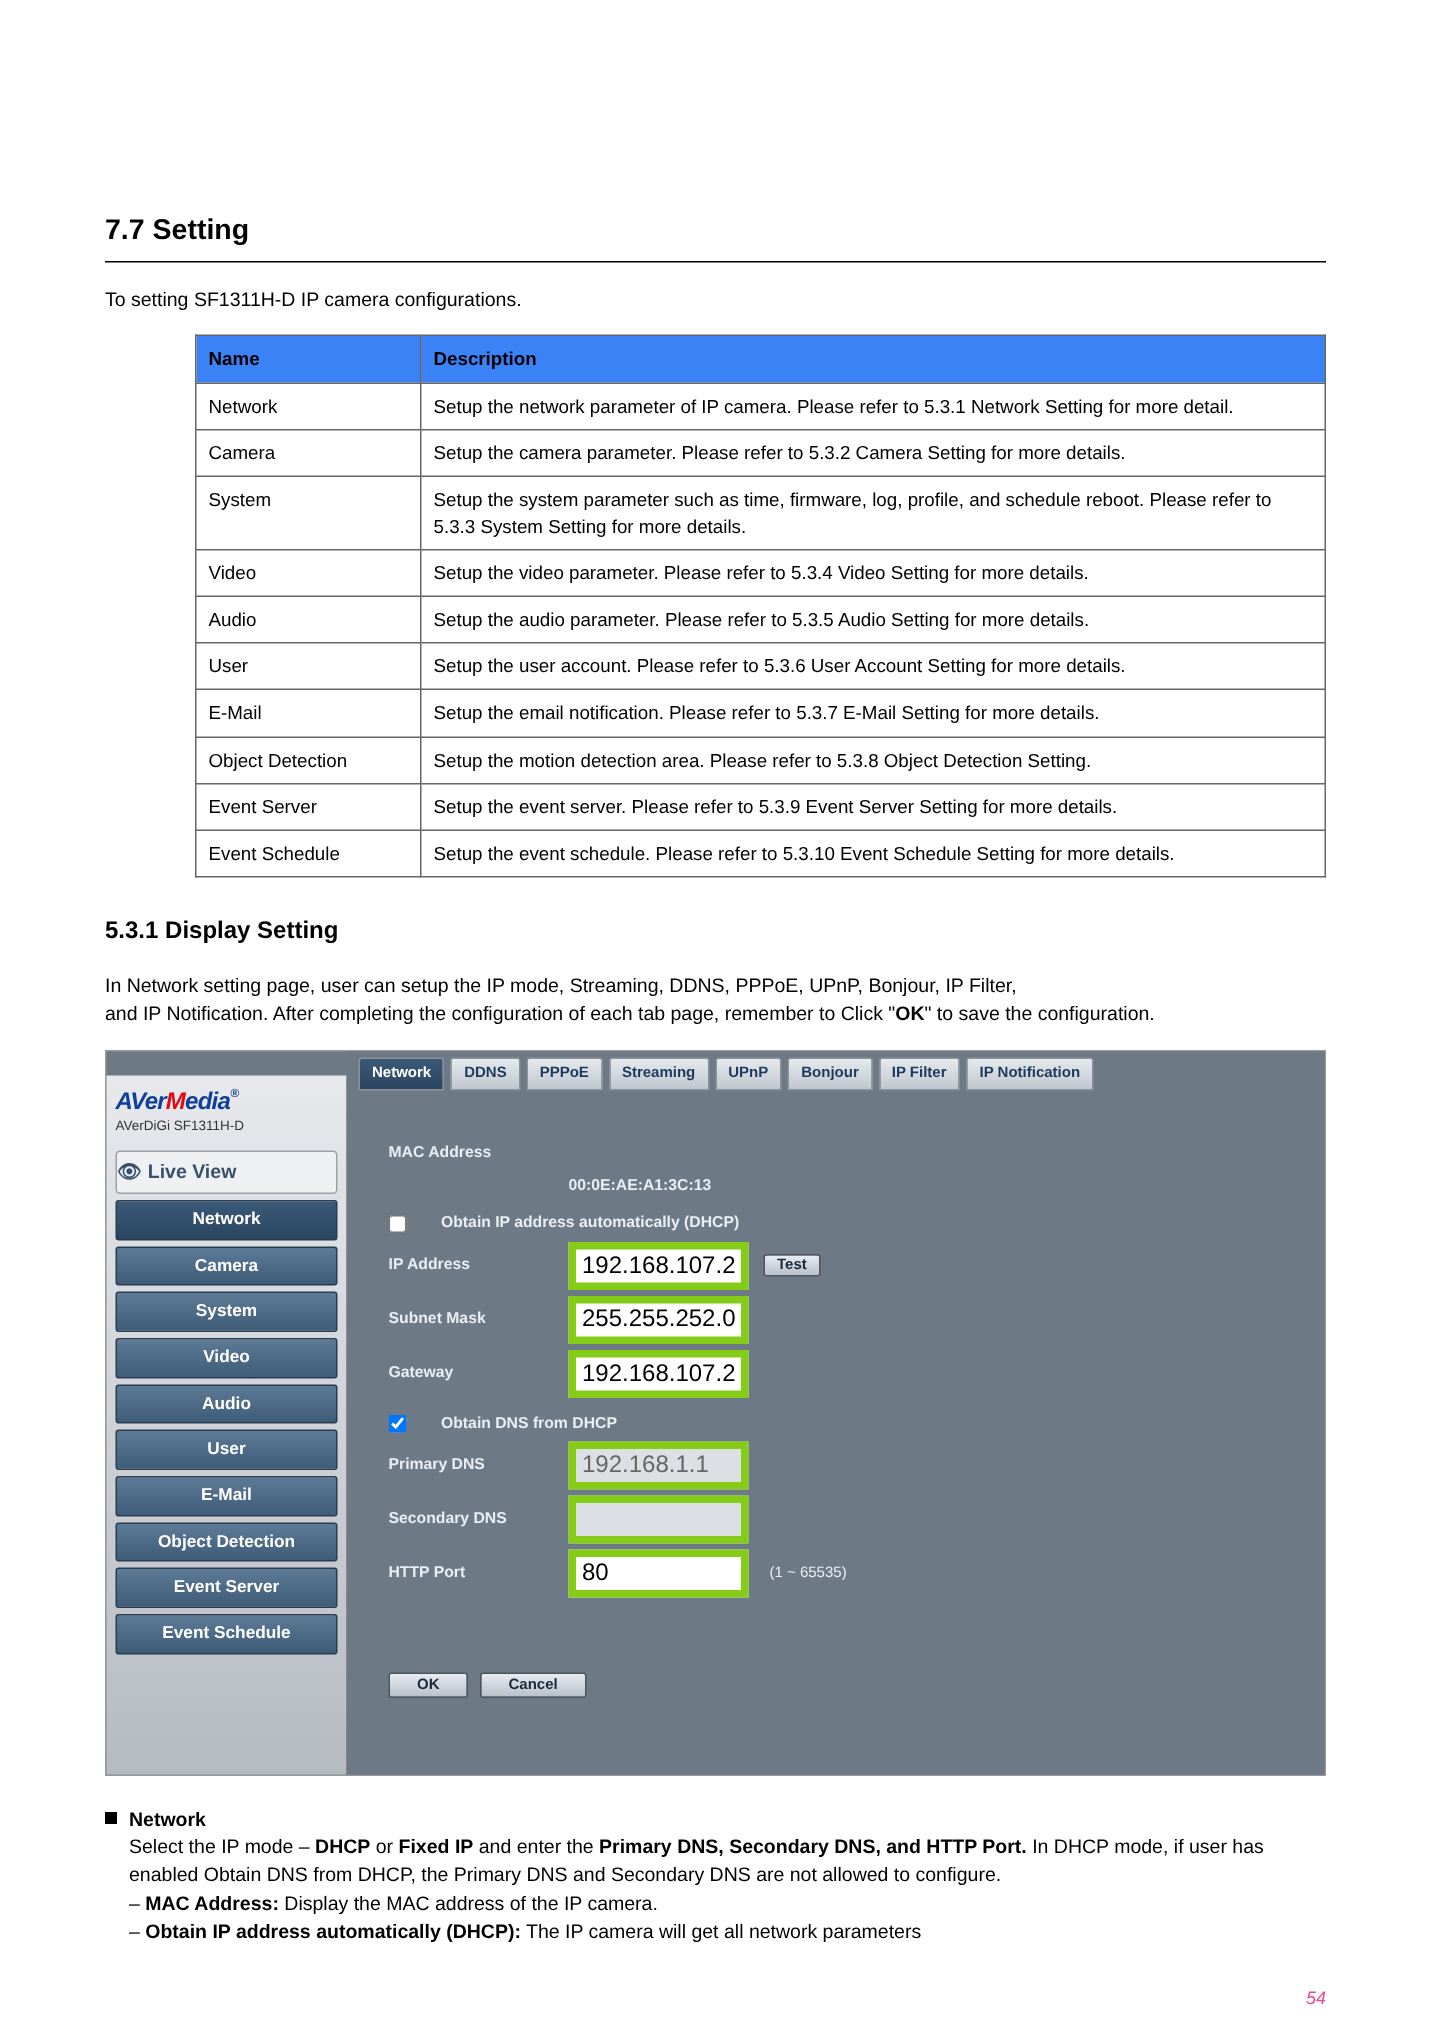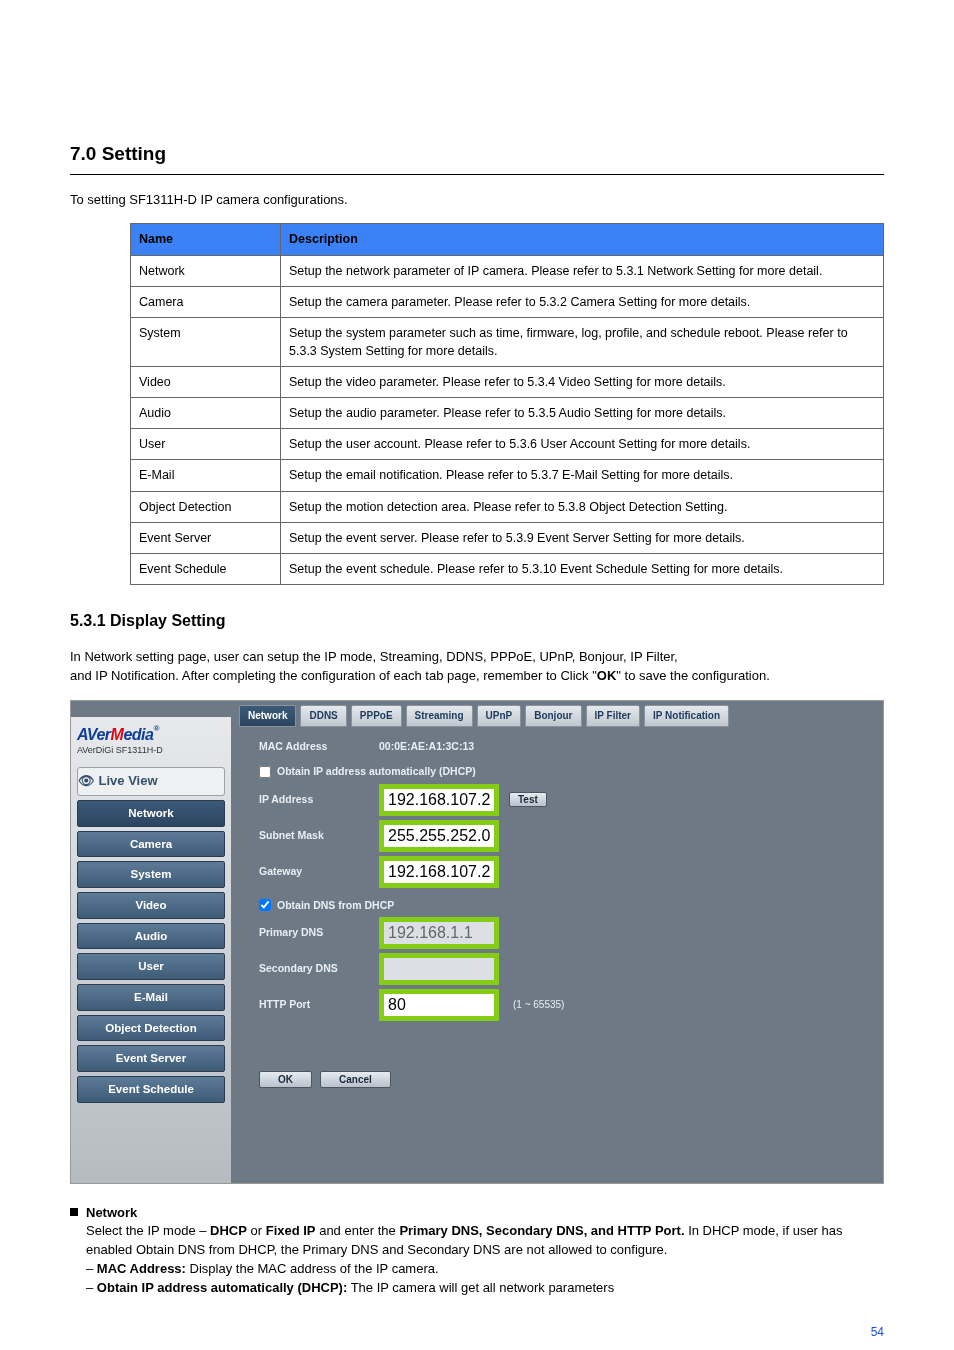--- a/index.html
+++ b/index.html
@@ -88,52 +88,52 @@
     font-size: 10px;
     padding: 3px 8px;
     border: 1px solid #89929c;
     border-radius: 2px 2px 0 0;
     font-weight: bold;
   }
   .tab.active { background: linear-gradient(180deg,#3b5a78,#2a4560); color: #fff; }
 
   .row { display: flex; align-items: center; gap: 10px; margin: 4px 0 4px 20px; }
   .row label.k { width: 110px; color: #e8eef4; font-weight: bold; font-size: 10.5px; }
-  .row .val { color: #e8eef4; font-weight: bold; font-size: 10.5px; }
+  .row .val { color: #e8eef4; font-weight: bold; font-size: 10.5px; margin-top: 44px; }
   .row input[type="text"] {
     width: 120px; height: 32px; font-size: 16px; padding: 1px 4px; border: 5px solid #84cc16; background: #fff; color: #000;
   }
   .row input[disabled] { background: #dcdfe3; color: #666; }
-  .cb { margin-left: 20px; margin-top: 10px; margin-bottom: 4px; display: flex; align-items: center; gap: 6px; color: #e8eef4; font-weight: bold; font-size: 10.5px; }
+  .cb { margin-left: 20px; margin-top: 10px; margin-bottom: 4px; display: flex; align-items: center; gap: 23px; color: #e8eef4; font-weight: bold; font-size: 10.5px; }
   .cb input { width: 12px; height: 12px; }
 
   .range { color: #e8eef4; font-size: 10px; margin-left: 4px; }
 
   .test-btn, .okcancel button {
     background: linear-gradient(180deg,#e7ecf2,#b8c0c9);
     border: 1px solid #4d5660;
     border-radius: 2px;
     font-size: 10px;
     padding: 1px 8px;
     color: #1b2a3a;
     font-weight: bold;
   }
   .okcancel { margin: 50px 0 0 20px; display:flex; gap:8px; }
   .okcancel button { padding: 2px 18px; }
 
   
   .bullet-row { display:flex; gap:8px; margin: 4px 0 16px 0; }
   .bullet-row .sq { width:8px; height:8px; background:#000; margin-top:4px; flex:none; }
 
-  .pgnum { text-align:right; font-size:12px; color:#1d4ed8; margin-top:26px; }
+  .pgnum { text-align:right; font-size:12px; color:#ec4899; margin-top:26px;font-style:italic; }
 </style>
 </head>
 <body>
 
-<h2 class="sec">7.0 Setting</h2>
+<h2 class="sec">7.7 Setting</h2>
 <hr class="sec">
 
 <p class="body indent">To setting SF1311H-D IP camera configurations.</p>
 
 <table class="doc">
   <thead>
     <tr>
       <th>Name</th>
       <th>Description</th>
     </tr>

